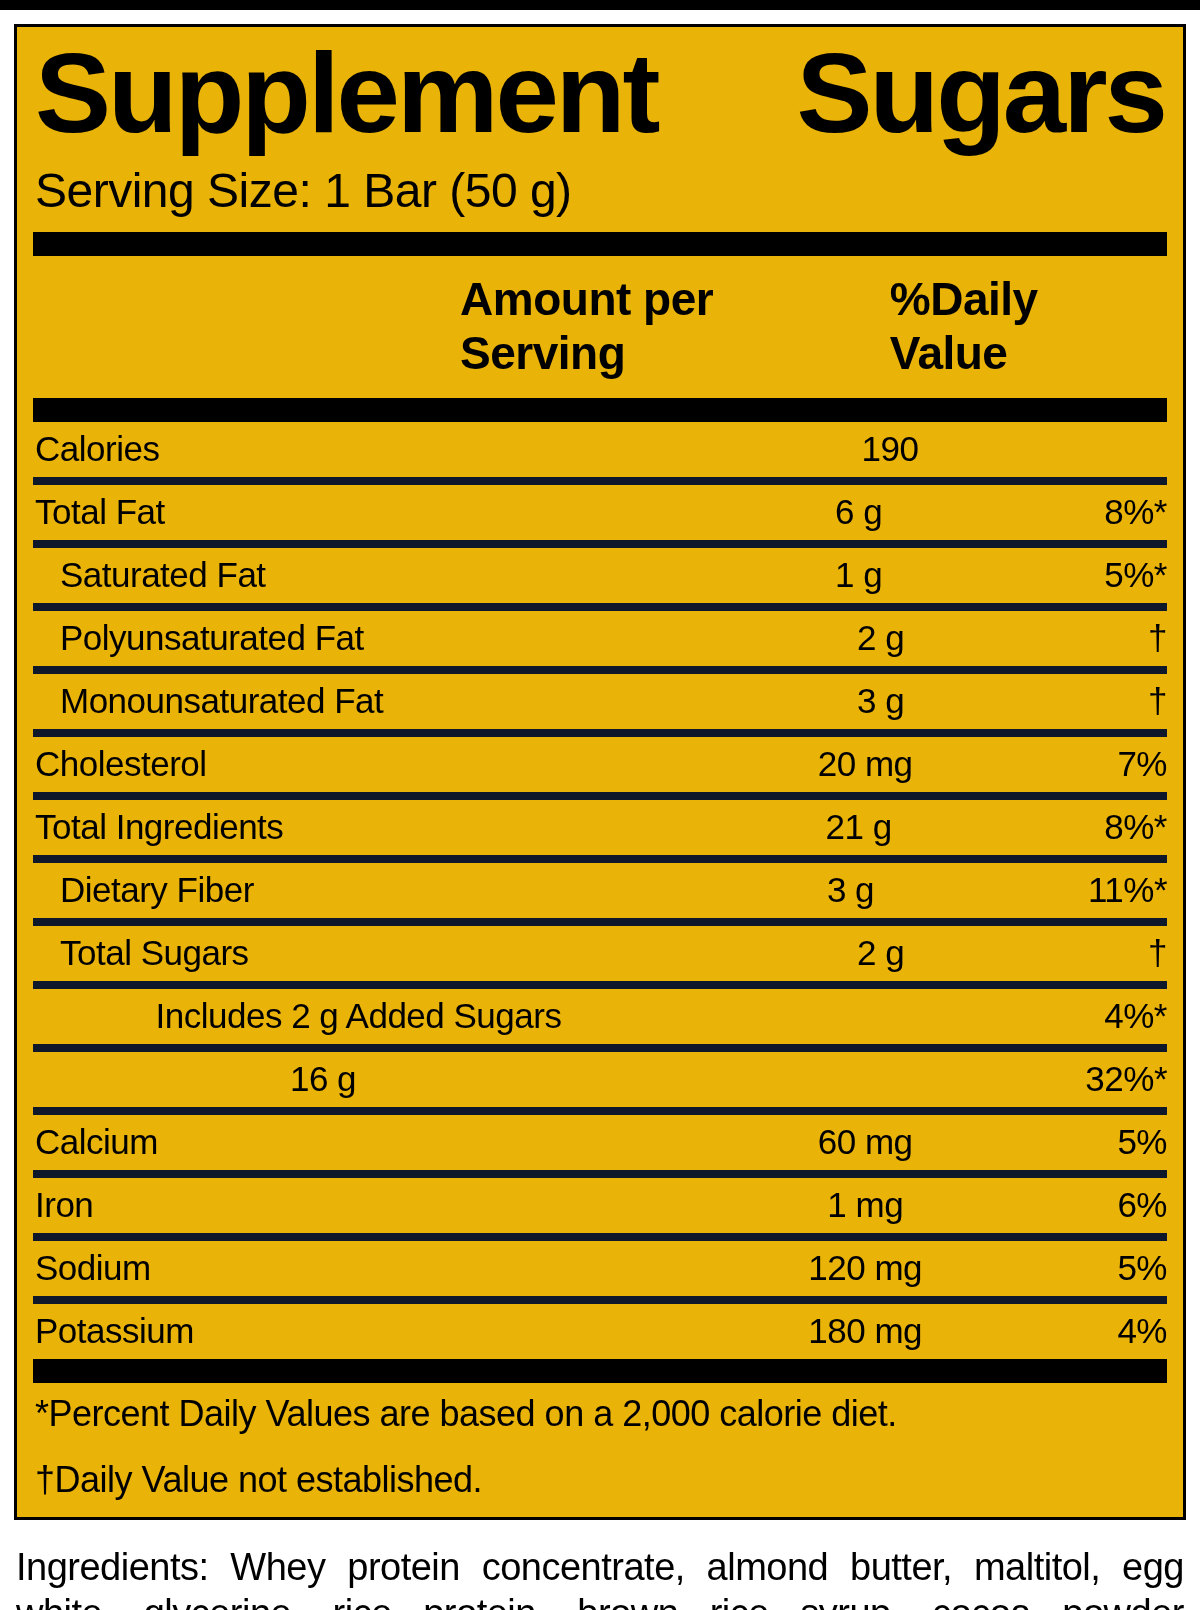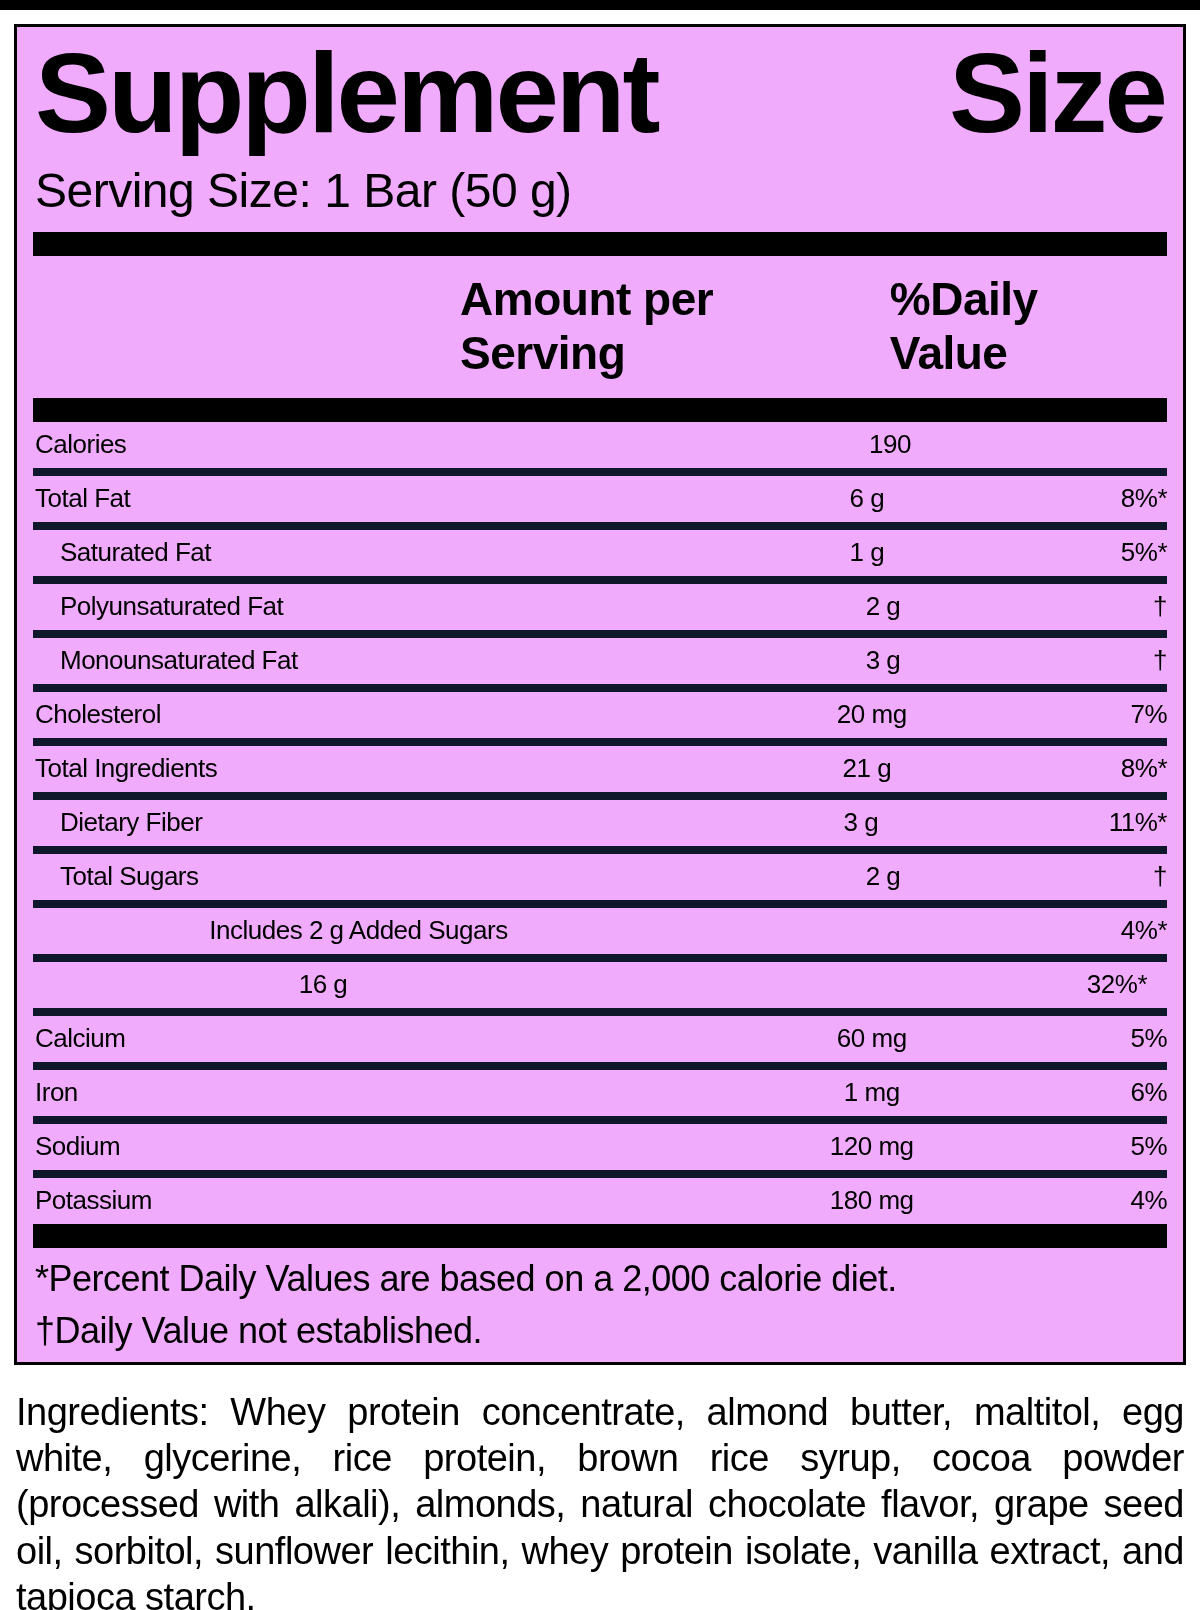--- a/index.html
+++ b/index.html
@@ -13,22 +13,22 @@
 
   .top-bar {
     width: 100%;
     height: 10px;
     background: #000000;
   }
 
   .panel {
     margin: 14px 14px 0 14px;
     border: 3px solid #000000;
-    padding: 2px 16px 8px 16px;
-    background: #f0abfc;
+    padding: 2px 16px 14px 16px;
+    background: #eab308;
   }
 
   .title {
     display: flex;
     justify-content: space-between;
     align-items: baseline;
     font-size: 114px;
     font-weight: bold;
     letter-spacing: -3px;
     line-height: 1.12;
@@ -57,58 +57,57 @@
     letter-spacing: -0.5px;
   }
   .hdr-spacer { width: 428px; }
   .hdr-dv { margin-left: auto; }
 
   .rows { width: 100%; }
   .row {
     display: grid;
     grid-template-columns: 580px 1fr auto;
     align-items: baseline;
-    font-size: 26px;
+    font-size: 35px;
     letter-spacing: -0.5px;
     padding: 7px 0 8px 0;
-    gap: 20px;
   }
   .row + .row { border-top: 8px solid #0f172a; }
   .row .nname { padding-left: 2px; }
   .row.ind1 .nname { padding-left: 27px; }
   .row.ind2 .nname { padding-left: 71px; text-align: center; }
   .row .namount { text-align: center; }
   .row .ndv { text-align: right; }
 
   .footnotes {
     padding: 10px 0 2px 2px;
     font-size: 36px;
     letter-spacing: -0.5px;
   }
-  .footnotes .fn { margin-bottom: 10px; }
+  .footnotes .fn { margin-bottom: 24px; }
   .footnotes .fn:last-child { margin-bottom: 0; }
 
   .ingredients {
     margin: 24px 16px 0 16px;
     font-size: 38px;
     letter-spacing: -0.5px;
     line-height: 1.22;
     text-align: justify;
   }
 </style>
 </head>
 <body>
 
 <div class="top-bar"></div>
 
 <div class="panel">
 
   <div class="title">
     <span>Supplement</span>
-    <span>Size</span>
+    <span>Sugars</span>
   </div>
 
   <div class="serving">Serving Size: 1 Bar (50 g)</div>
 
   <div class="bar"></div>
 
   <div class="hdr">
     <span class="hdr-spacer"></span>
     <span class="hdr-amount">Amount per Serving</span>
     <span class="hdr-dv">%Daily Value</span>

